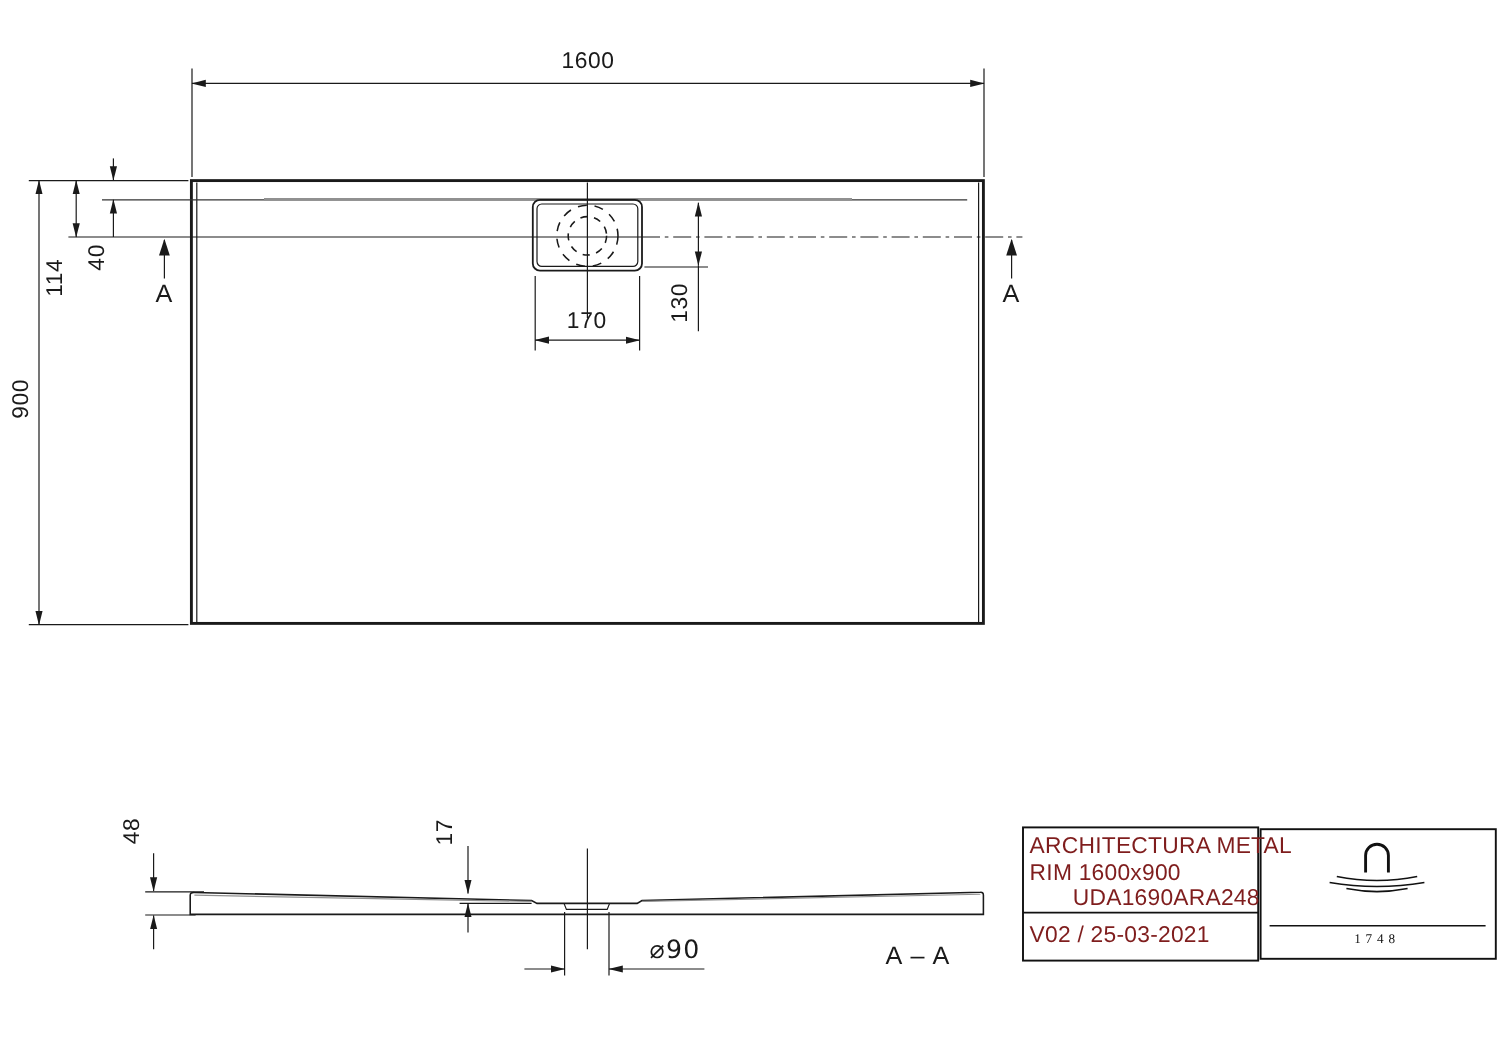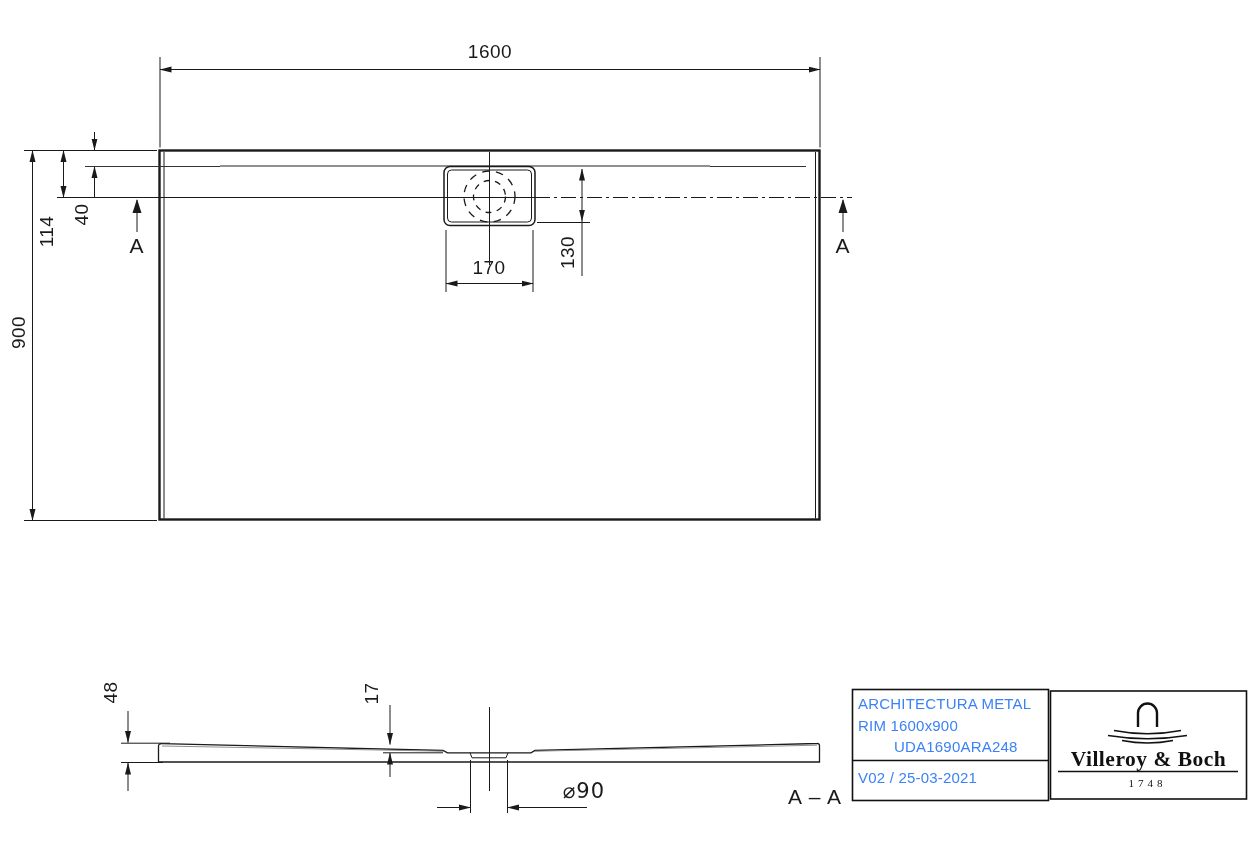--- a/index.html
+++ b/index.html
@@ -3,21 +3,21 @@
 <meta charset="utf-8">
 <style>
   html,body{margin:0;padding:0;background:#fff;}
   .canvas{position:relative;width:1260px;height:823px;background:#fff;overflow:hidden;
           font-family:"Liberation Sans",sans-serif;color:#1a1a1a;}
   .canvas svg{position:absolute;left:0;top:0;}
   .lbl{position:absolute;font-size:19px;letter-spacing:.5px;color:#1a1a1a;
        text-align:center;white-space:nowrap;line-height:1.1;}
   .rot{transform:rotate(-90deg);}
   .sec{font-size:21px;letter-spacing:1px;}
-  .tb{position:absolute;font-size:15px;color:#3b82f6;white-space:nowrap;letter-spacing:.2px;}
+  .tb{position:absolute;font-size:19px;color:#7f1d1d;white-space:nowrap;letter-spacing:.2px;}
   .brand{position:absolute;font-family:"Liberation Serif",serif;font-weight:bold;
          font-size:21.5px;color:#111;text-align:center;white-space:nowrap;letter-spacing:.5px;}
   .year{position:absolute;font-family:"Liberation Serif",serif;font-size:11px;color:#111;
         text-align:center;letter-spacing:4px;white-space:nowrap;}
   .dia{font-family:"DejaVu Sans","Liberation Sans",sans-serif;}
 </style>
 </head>
 <body>
 
 <div class="canvas">
@@ -132,23 +132,22 @@
   <div class="lbl" style="left:450px;top:42px;width:80px;">1600</div>
   <div class="lbl rot" style="left:-21px;top:322px;width:80px;">900</div>
   <div class="lbl rot" style="left:7px;top:221px;width:80px;">114</div>
   <div class="lbl rot" style="left:42px;top:204px;width:80px;">40</div>
   <div class="lbl rot" style="left:528px;top:242px;width:80px;">130</div>
   <div class="lbl" style="left:449px;top:258px;width:80px;">170</div>
   <div class="lbl sec" style="left:107px;top:234px;width:60px;">A</div>
   <div class="lbl sec" style="left:813px;top:234px;width:60px;">A</div>
   <div class="lbl rot" style="left:71px;top:682px;width:80px;">48</div>
   <div class="lbl rot" style="left:332px;top:683px;width:80px;">17</div>
-  <div class="lbl sec dia" style="left:520px;top:780px;width:85px;text-align:right;">⌀90</div>
-  <div class="lbl sec" style="left:752px;top:785px;width:90px;text-align:right;">A – A</div>
+  <div class="lbl sec dia" style="left:520px;top:780px;width:85px;">⌀90</div>
+  <div class="lbl sec" style="left:720px;top:785px;width:90px;">A – A</div>
 
   <div class="tb" style="left:858px;top:695px;">ARCHITECTURA METAL</div>
   <div class="tb" style="left:858px;top:717px;">RIM 1600x900</div>
   <div class="tb" style="left:858px;top:738px;margin-left:36px;">UDA1690ARA248</div>
   <div class="tb" style="left:858px;top:769px;">V02 / 25-03-2021</div>
-  <div class="brand" style="left:1052px;top:747px;width:193px;">Villeroy &amp; Boch</div>
   <div class="year" style="left:1097px;top:777px;width:101px;">1748</div>
 
 </div>
 
 </body></html>

